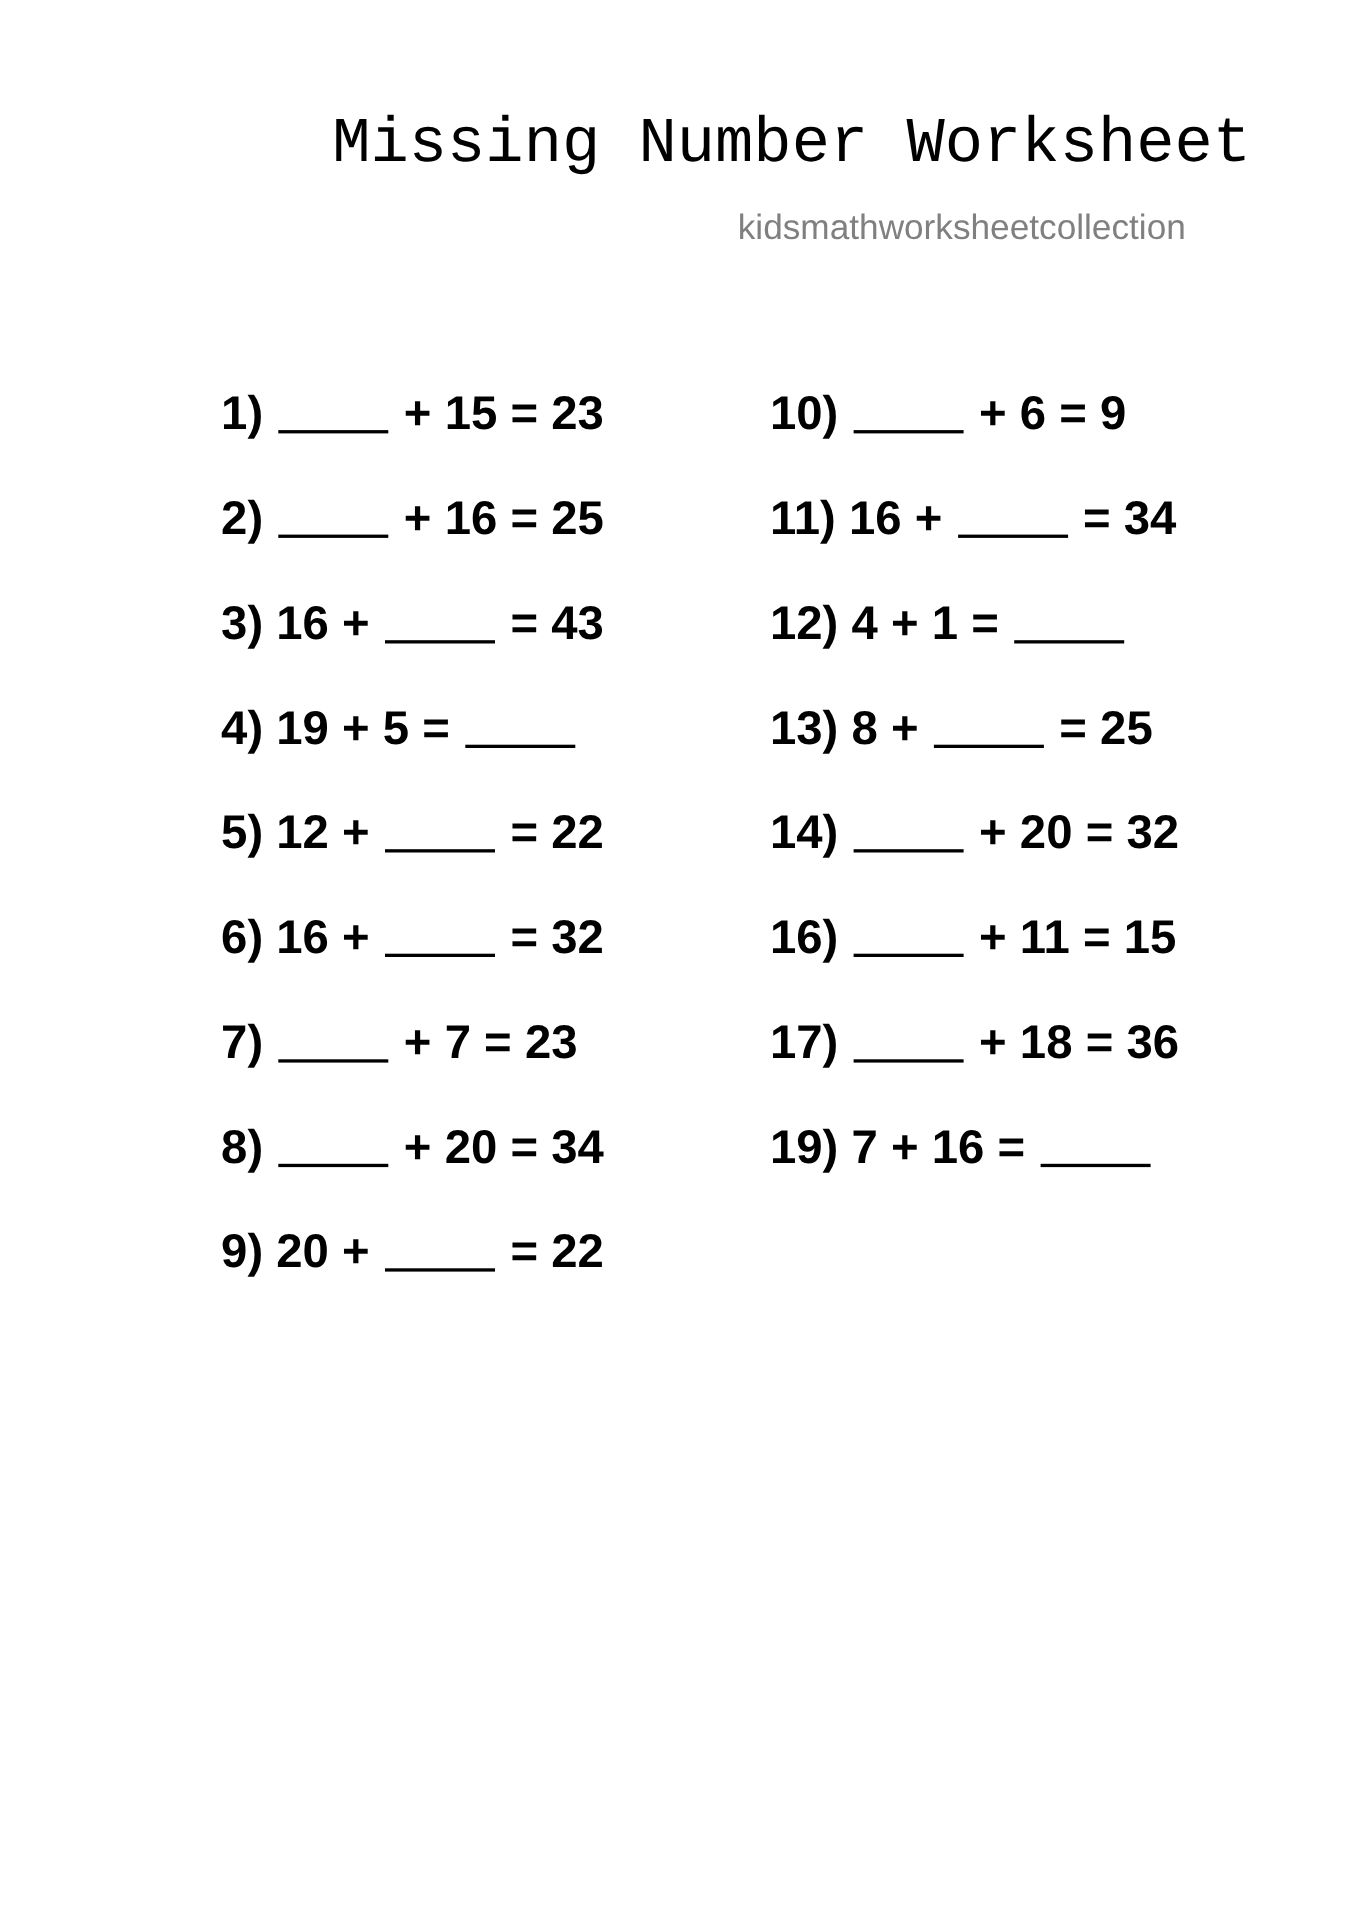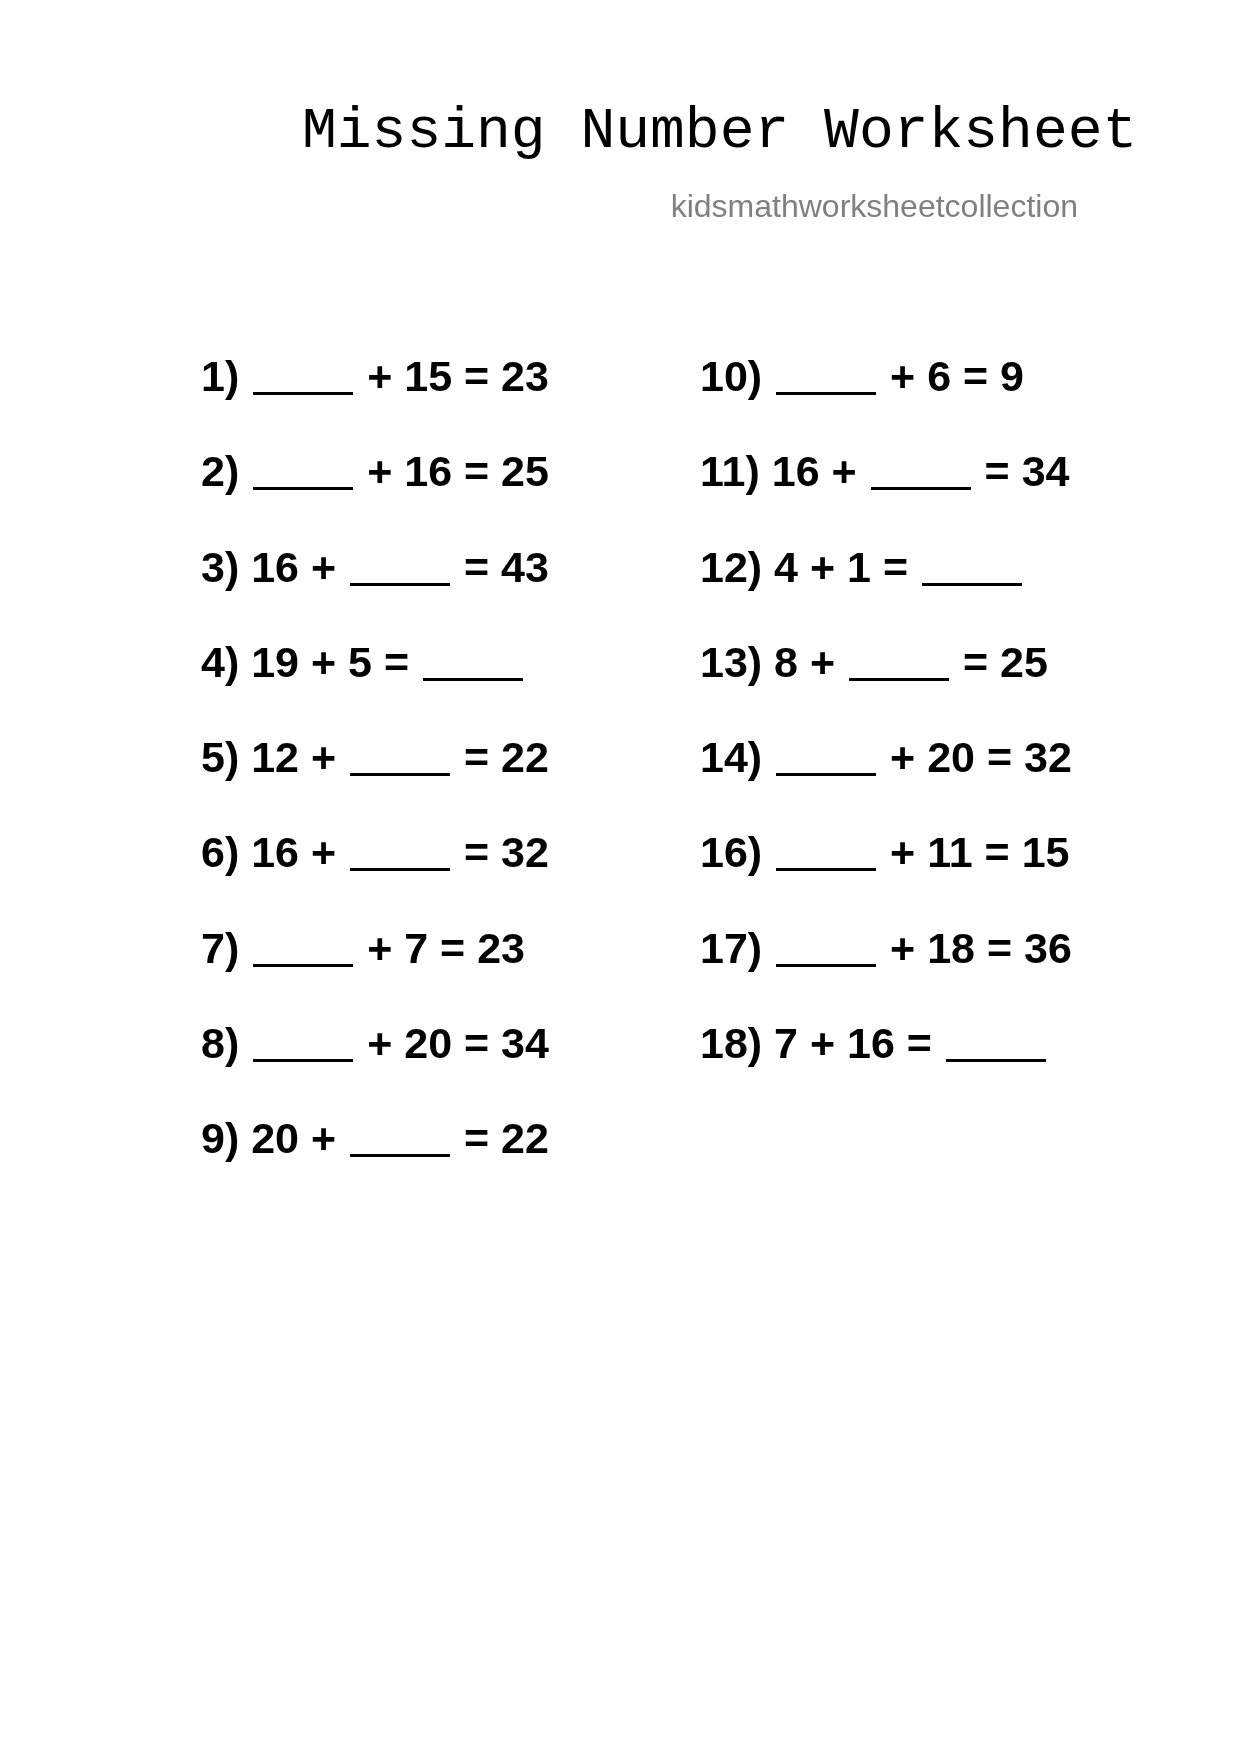--- a/index.html
+++ b/index.html
@@ -76,14 +76,14 @@
     <div class="problem"><span>9)</span> <span>20</span> <span>+</span> <span class="blank"></span> <span>=</span> <span>22</span></div>
   </div>
 <div class="column right">
     <div class="problem"><span>10)</span> <span class="blank"></span> <span>+</span> <span>6</span> <span>=</span> <span>9</span></div>
     <div class="problem"><span>11)</span> <span>16</span> <span>+</span> <span class="blank"></span> <span>=</span> <span>34</span></div>
     <div class="problem"><span>12)</span> <span>4</span> <span>+</span> <span>1</span> <span>=</span> <span class="blank"></span></div>
     <div class="problem"><span>13)</span> <span>8</span> <span>+</span> <span class="blank"></span> <span>=</span> <span>25</span></div>
     <div class="problem"><span>14)</span> <span class="blank"></span> <span>+</span> <span>20</span> <span>=</span> <span>32</span></div>
     <div class="problem"><span>16)</span> <span class="blank"></span> <span>+</span> <span>11</span> <span>=</span> <span>15</span></div>
     <div class="problem"><span>17)</span> <span class="blank"></span> <span>+</span> <span>18</span> <span>=</span> <span>36</span></div>
-    <div class="problem"><span>18)</span> <span>7</span> <span>+</span> <span>16</span> <span>=</span> <span class="blank"></span></div>
+    <div class="problem"><span>19)</span> <span>7</span> <span>+</span> <span>16</span> <span>=</span> <span class="blank"></span></div>
   </div>
 
 </body></html>

